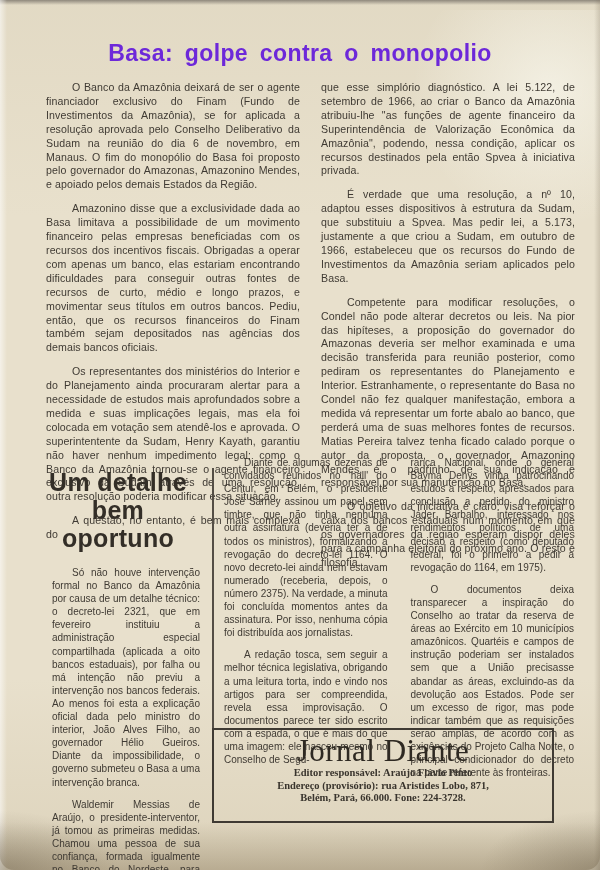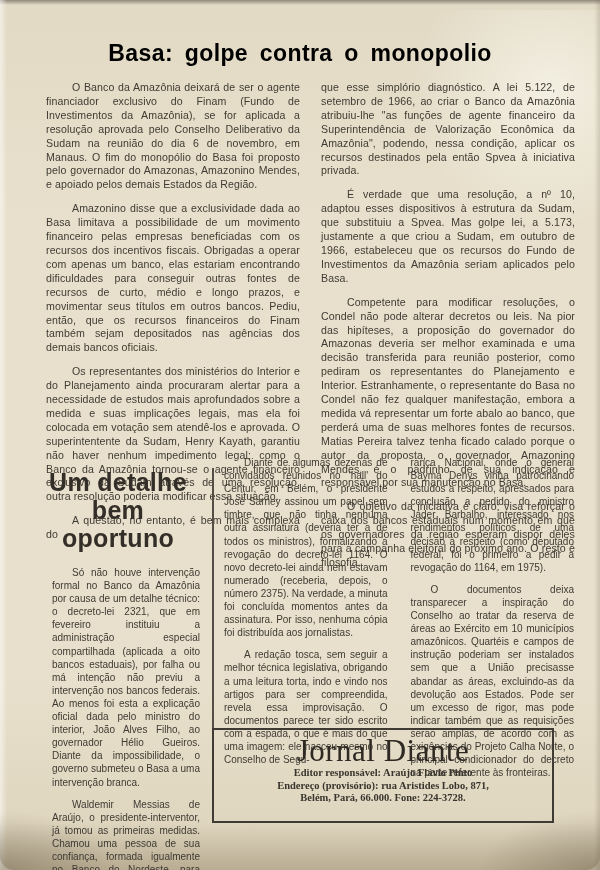--- a/index.html
+++ b/index.html
@@ -17,21 +17,21 @@
   .corner-bl{position:absolute;left:0;bottom:0;width:120px;height:60px;
         background:radial-gradient(ellipse at 0% 100%,rgba(90,78,58,.35),rgba(90,78,58,0) 70%);}
   .corner-br{position:absolute;right:0;bottom:0;width:120px;height:60px;
         background:radial-gradient(ellipse at 100% 100%,rgba(90,78,58,.35),rgba(90,78,58,0) 70%);}
   .patch-light{position:absolute;top:10px;right:0;width:200px;height:230px;
         background:radial-gradient(ellipse at 75% 35%,rgba(252,252,244,.6),rgba(252,252,244,0) 65%);}
   .tone{position:absolute;inset:0;
         background:linear-gradient(180deg,rgba(205,195,168,.22),rgba(0,0,0,0) 25%,rgba(0,0,0,0) 78%,rgba(188,172,138,.25));}
 
   .headline-main{position:absolute;top:40px;left:20px;width:560px;text-align:center;
-        font-size:23px;font-weight:bold;letter-spacing:.4px;word-spacing:5px;color:#000000;margin:0;}
+        font-size:23px;font-weight:bold;letter-spacing:.4px;word-spacing:5px;color:#6d28d9;margin:0;}
 
   .main-cols{position:absolute;top:81px;left:38px;width:538px;display:flex;gap:13px;}
   .main-col{width:262px;text-align:justify;font-size:10.6px;line-height:13.9px;letter-spacing:.1px;}
   .main-col p{margin:0 0 10px 8px;}
   p.ind{text-indent:26px;}
 
   .v-divider{position:absolute;left:212px;top:468px;width:2px;height:260px;background:#544e45;}
 
   .sec-detalhe{position:absolute;left:36px;top:468px;width:164px;}
   .sec-detalhe h2{font-size:25px;line-height:28px;font-weight:bold;text-align:center;
@@ -70,21 +70,21 @@
 
   <div class="main-cols">
     <div class="main-col">
       <p class="ind">O Banco da Amazônia deixará de ser o agente financiador exclusivo do Finam (Fundo de Investimentos da Amazônia), se for aplicada a resolução aprovada pelo Conselho Deliberativo da Sudam na reunião do dia 6 de novembro, em Manaus. O fim do monopólio do Basa foi proposto pelo governador do Amazonas, Amazonino Mendes, e apoiado pelos demais Estados da Região.</p>
       <p class="ind">Amazonino disse que a exclusividade dada ao Basa limitava a possibilidade de um movimento financeiro pelas empresas beneficiadas com os recursos dos incentivos fiscais. Obrigadas a operar com apenas um banco, elas estariam encontrando dificuldades para conseguir outras fontes de recursos de curto, médio e longo prazos, e movimentar seus títulos em outros bancos. Pediu, então, que os recursos financeiros do Finam também sejam depositados nas agências dos demais bancos oficiais.</p>
       <p class="ind">Os representantes dos ministérios do Interior e do Planejamento ainda procuraram alertar para a necessidade de estudos mais aprofundados sobre a medida e suas implicações legais, mas ela foi colocada em votação sem atendê-los e aprovada. O superintentente da Sudam, Henry Kayath, garantiu não haver nenhum impedimento legal: como o Banco da Amazônia tornou-se o agente financeiro exclusivo da Sudam através de uma resolução, outra resolução poderia modificar essa situação.</p>
       <p class="ind">A questão, no entanto, é bem mais complexa do</p>
     </div>
     <div class="main-col">
       <p>que esse simplório diagnóstico. A lei 5.122, de setembro de 1966, ao criar o Banco da Amazônia atribuiu-lhe "as funções de agente financeiro da Superintendência de Valorização Econômica da Amazônia", podendo, nessa condição, aplicar os recursos destinados pela então Spvea à iniciativa privada.</p>
-      <p class="ind">É verdade que uma resolução, a nº 10, adaptou esses dispositivos à estrutura da Sudam, que substituiu a Spvea. Mas golpe lei, a 5.173, justamente a que criou a Sudam, em outubro de 1966, estabeleceu que os recursos do Fundo de Investimentos da Amazônia seriam aplicados pelo Basa.</p>
+      <p class="ind">É verdade que uma resolução, a nº 10, adaptou esses dispositivos à estrutura da Sudam, que substituiu a Spvea. Mas pedir lei, a 5.173, justamente a que criou a Sudam, em outubro de 1966, estabeleceu que os recursos do Fundo de Investimentos da Amazônia seriam aplicados pelo Basa.</p>
       <p class="ind">Competente para modificar resoluções, o Condel não pode alterar decretos ou leis. Na pior das hipíteses, a proposição do governador do Amazonas deveria ser melhor examinada e uma decisão transferida para reunião posterior, como pediram os representantes do Planejamento e Interior. Estranhamente, o representante do Basa no Condel não fez qualquer manifestação, embora a medida vá representar um forte abalo ao banco, que perderá uma de suas melhores fontes de recursos. Matias Pereira talvez tenha ficado calado porque o autor da proposta, o governador Amazonino Mendes, é o padrinho de sua indicação e responsável por sua manutenção no Basa.</p>
       <p class="ind">O objetivo da iniciativa é claro: visa reforçar o caixa dos bancos estaduais num momento em que os governadores da região esperam dispor deles para a campanha eleitoral do próximo ano. O resto é filosofia.</p>
     </div>
   </div>
 
   <div class="v-divider"></div>
 
   <div class="sec-detalhe">
     <h2>Um detalhe bem oportuno</h2>
     <p class="ind">Só não houve intervenção formal no Banco da Amazônia por causa de um detalhe técnico: o decreto-lei 2321, que em fevereiro instituiu a administração especial compartilhada (aplicada a oito bancos estaduais), por falha ou má intenção não previu a intervenção nos bancos federais. Ao menos foi esta a explicação oficial dada pelo ministro do interior, João Alves Filho, ao governador Hélio Gueiros. Diante da impossibilidade, o governo submeteu o Basa a uma intervenção branca.</p>

